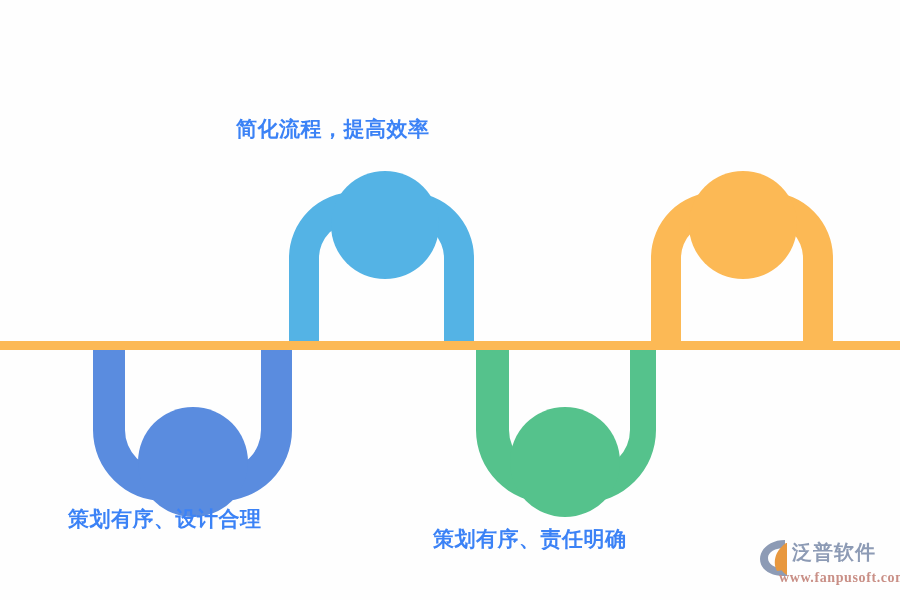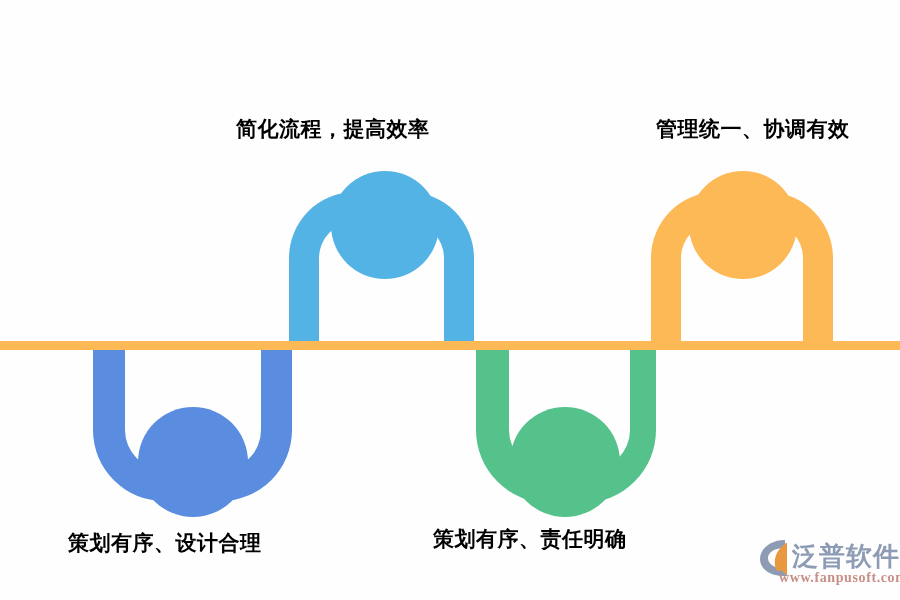--- a/index.html
+++ b/index.html
@@ -25,28 +25,28 @@
     top: 0;
     width: 900px;
     height: 600px;
     display: block;
   }
   .label {
     position: absolute;
     font-family: "Liberation Sans", "DejaVu Sans", sans-serif;
     font-weight: bold;
     font-size: 21px;
-    color: #000000;
+    color: #3b82f6;
     letter-spacing: 0.5px;
     white-space: nowrap;
     line-height: 1;
   }
   #label-top-left  { left: 236px; top: 118px; }
   #label-top-right { left: 656px; top: 118px; }
-  #label-bottom-left   { left: 68px;  top: 532px; text-align: center; }
+  #label-bottom-left   { left: 68px;  top: 508px; text-align: center; }
   #label-bottom-center { left: 433px; top: 528px; }
 
   #brand-logo {
     position: absolute;
     left: 757px;
     top: 537px;
     width: 136px;
     height: 58px;
   }
   #brand-logo-svg {
@@ -57,21 +57,21 @@
     height: 58px;
   }
   .brand-text {
     position: absolute;
     white-space: nowrap;
     font-family: "Liberation Sans", "DejaVu Sans", sans-serif;
   }
   #brand-name {
     left: 35px;
     top: 2px;
-    font-size: 26px;
+    font-size: 20px;
     font-weight: bold;
     color: #8d9bb5;
     letter-spacing: 1px;
   }
   #brand-url {
     left: 22px;
     top: 33px;
     font-size: 14px;
     font-weight: bold;
     color: #c98f86;
@@ -153,21 +153,20 @@
                Z"></path>
       <circle cx="743" cy="225" r="54" fill="#fcb955"></circle>
     </g>
 
     <rect x="0" y="341" width="900" height="9" fill="#fcb955"></rect>
 
   </svg>
 
   <div class="label" id="label-top-left">简化流程，提高效率</div>
 
-  <div class="label" id="label-top-right">管理统一、协调有效</div>
 
   <div class="label" id="label-bottom-left">策划有序、设计合理</div>
 
   <div class="label" id="label-bottom-center">策划有序、责任明确</div>
 
   <div id="brand-logo">
     <svg id="brand-logo-svg" viewBox="0 0 136 58">
       <path fill="#8d9bb5" d="M 28 3
                C 13 3 3 12 3 22
                C 3 32 13 39 26 39

